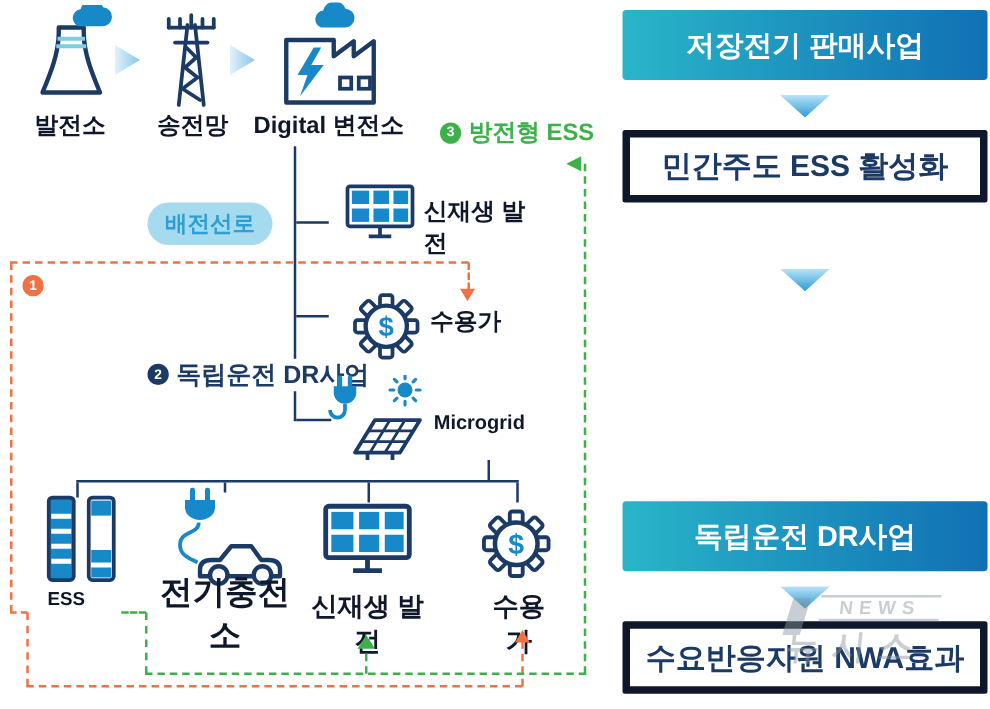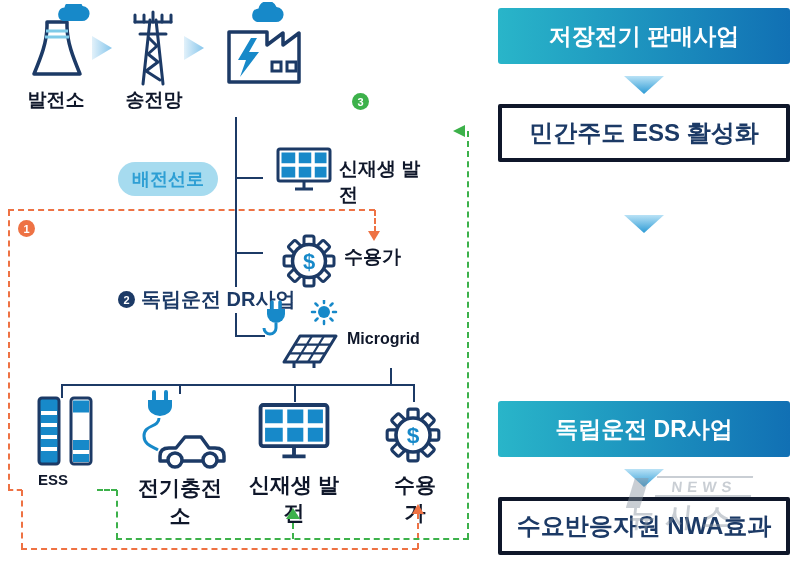--- a/index.html
+++ b/index.html
@@ -42,21 +42,21 @@
   .panel { position:absolute; left:498px; top:0; width:292px; height:567px; }
   .flow-group { position:absolute; left:0; width:292px; display:flex; flex-direction:column; align-items:center; }
   .grad-box { width:292px; height:56px; border-radius:3px;
               background:linear-gradient(90deg,#29b5c9,#1170b4);
               display:flex; align-items:center; justify-content:center;
               color:#fff; font-size:23px; font-weight:700; }
   .down-arrow { width:40px; height:18px; margin-top:12px;
                 background:linear-gradient(180deg,#b9e2f6,#2d9bd5);
                 clip-path:polygon(0 0, 100% 0, 50% 100%); }
   .result-box { width:292px; height:58px; margin-top:10px; background:#fff;
-                border:4px solid #0f172a; border-radius:2px;
+                border:6px solid #0f172a; border-radius:2px;
                 display:flex; align-items:center; justify-content:center;
                 color:#1c3a66; font-size:24px; font-weight:700; }
 
   
   .watermark { position:absolute; left:630px; top:476px; width:162px; opacity:.45; color:#8a95a1;
                transform:skewX(-6deg); pointer-events:none; }
   .wm-flag { position:absolute; left:-4px; top:2px; width:20px; height:30px; background:#8a95a1;
              clip-path:polygon(30% 0, 100% 0, 70% 100%, 0 100%); }
   .wm-news { margin-left:24px; width:96px; font-size:15px; font-weight:700; letter-spacing:5px;
              border-top:2px solid #8a95a1; border-bottom:2px solid #8a95a1; text-align:center; }
@@ -88,23 +88,25 @@
   <svg class="icon" style="left:220px; top:2px;" width="84" height="84" viewBox="0 0 84 84">
     <path d="M37 20 a7 7 0 0 1 1.5-13.6 a9.5 9.5 0 0 1 18-1.5 a6.5 6.5 0 0 1 -1 15.1 z" fill="#1789c9"></path>
     <path d="M9 30 H47 V43 L63 31 V43 L79 31 V80 H9 Z" fill="#fff" stroke="#1c3a66" stroke-width="3.5" stroke-linejoin="round"></path>
     <polygon points="31,36 18,58 26,58 20,75 39,50 29,50 37,36" fill="#1789c9"></polygon>
     <rect x="52" y="60" width="9" height="9" fill="#fff" stroke="#1c3a66" stroke-width="3"></rect>
     <rect x="67" y="60" width="9" height="9" fill="#fff" stroke="#1c3a66" stroke-width="3"></rect>
   </svg>
 
   <div class="lbl lbl-sm" style="left:16px;  top:87px; width:80px;">발전소</div>
   <div class="lbl lbl-sm" style="left:116px; top:87px; width:76px;">송전망</div>
+  <div class="lbl lbl-sm" style="left:196px; top:87px; width:134px;">Digital 변전소</div>
 
   <div class="flow-label" style="left:352px; top:93px; color:#3cb14a;">
     <span class="num-circle" style="background:#3cb14a;">3</span>
+    <span>방전형 ESS</span>
   </div>
 
   <div class="line" style="left:235px; top:117px; width:2px; height:170px;"></div>
   <div class="line" style="left:235px; top:313px; width:2px; height:24px;"></div>
   <div class="line" style="left:237px; top:177px; width:26px; height:2px;"></div>
   <div class="line" style="left:237px; top:252px; width:26px; height:2px;"></div>
   <div class="line" style="left:237px; top:335px; width:28px; height:2px;"></div>
 
   <div class="pill">배전선로</div>
 
@@ -190,21 +192,21 @@
       <rect x="25" y="5" width="10" height="10" rx="2" transform="rotate(180 30 30)"></rect>
       <rect x="25" y="5" width="10" height="10" rx="2" transform="rotate(225 30 30)"></rect>
       <rect x="25" y="5" width="10" height="10" rx="2" transform="rotate(270 30 30)"></rect>
       <rect x="25" y="5" width="10" height="10" rx="2" transform="rotate(315 30 30)"></rect>
     </g>
     <circle cx="30" cy="30" r="16.5" fill="#fff" stroke="#1c3a66" stroke-width="3.5"></circle>
     <text x="30" y="38" text-anchor="middle" font-size="22" font-weight="bold" fill="#1789c9" font-family="Liberation Sans, sans-serif">$</text>
   </svg>
 
   <div class="lbl" style="left:16px;  top:471px; width:74px;  font-size:15px;">ESS</div>
-  <div class="lbl" style="left:128px; top:474px; width:104px; font-size:21px;">전기충전소</div>
+  <div class="lbl" style="left:128px; top:456px; width:104px; font-size:26px;">전기충전소</div>
   <div class="lbl" style="left:242px; top:471px; width:104px; font-size:21px;">신재생 발전</div>
   <div class="lbl" style="left:384px; top:471px; width:62px;  font-size:21px;">수용가</div>
 
   <div class="dash-o-h" style="left:8px;   top:209px; width:367px;"></div>
   <div class="dash-o-v" style="left:374px; top:210px; height:22px;"></div>
   <div class="tri tri-down-o" style="left:368px; top:231px;"></div>
   <div class="dash-o-v" style="left:8px;   top:210px; height:280px;"></div>
   <div class="dash-o-h" style="left:8px;   top:489px; width:14px;"></div>
   <div class="dash-o-v" style="left:21px;  top:490px; height:59px;"></div>
   <div class="dash-o-h" style="left:21px;  top:548px; width:397px;"></div>

